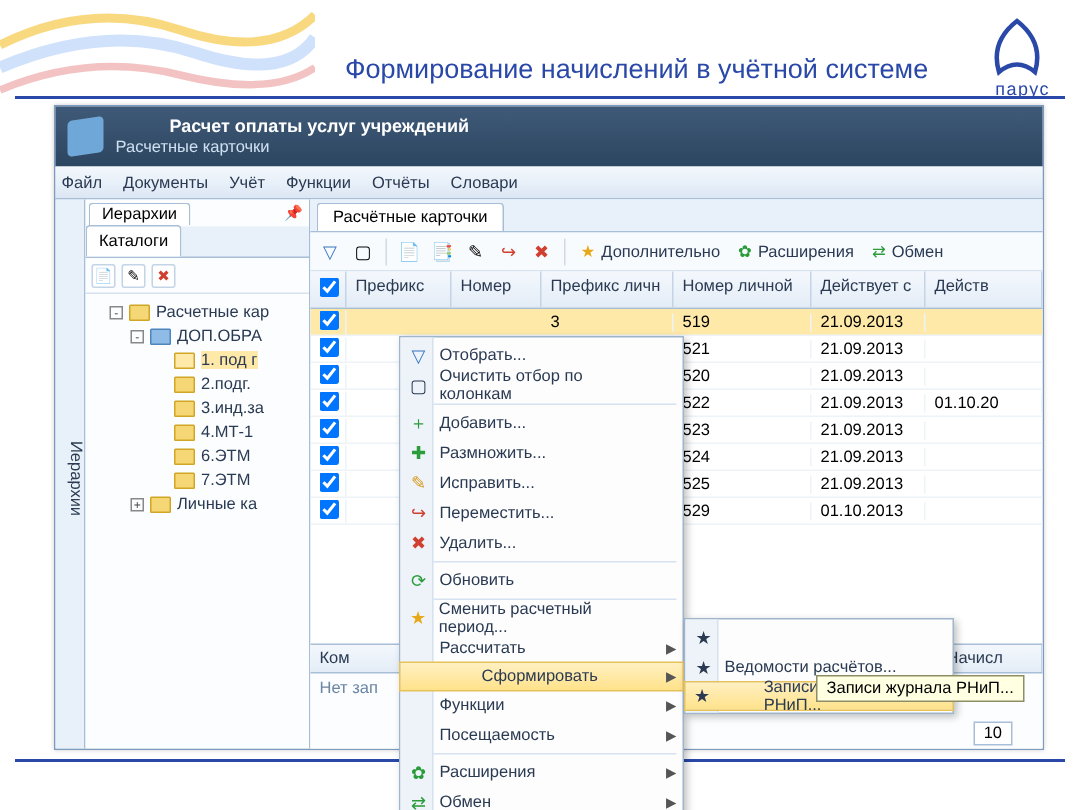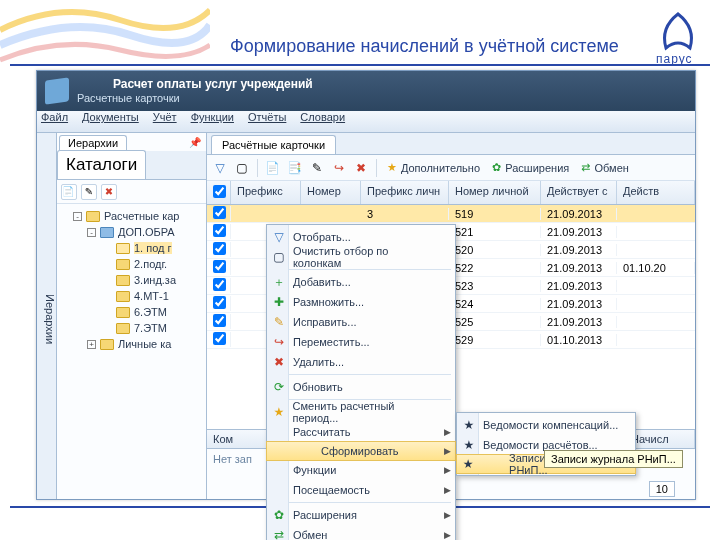--- a/index.html
+++ b/index.html
@@ -1,41 +1,41 @@
 <!DOCTYPE html>
 <html><head>
 <meta charset="utf-8">
 <style>
   * { box-sizing: border-box; margin: 0; padding: 0; font-family: Tahoma, Arial, sans-serif; }
   body { width: 720px; height: 540px; background: #fff; position: relative; overflow: hidden; font-size: 11px; }
 
   .page-title { color: #2948a8; font-size: 18px; position: absolute; top: 36px; left: 230px; }
-  .logo-corner { position: absolute; top: 8px; right: 20px; text-align: left; }
+  .logo-corner { position: absolute; top: 8px; right: 20px; text-align: right; }
   .logo-corner svg { display: block; margin: 0 auto; }
   .logo-text { color: #2948a8; font-size: 12px; letter-spacing: 1px; }
   .swirl { position: absolute; top: 0; left: 0; width: 210px; height: 90px; z-index: 0; pointer-events: none; }
   .hr-top { position: absolute; top: 64px; left: 10px; right: 10px; height: 2px; background: #2948a8; }
   .hr-bot { position: absolute; bottom: 32px; left: 10px; right: 10px; height: 2px; background: #2948a8; }
 
   .app { position: absolute; top: 70px; left: 36px; width: 660px; height: 430px; border: 1px solid #7c9bbf; background: #eef3fa; box-shadow: 0 0 3px rgba(0,0,0,0.2); }
   .titlebar { height: 40px; background: linear-gradient(#3f5a78, #2c4560); color: #fff; display: flex; align-items: center; padding: 0 8px; gap: 8px; }
   .titlebar .icn { width: 24px; height: 24px; background: #6fa8d8; border-radius: 3px; transform: skewY(-8deg); }
   .titlebar .titles { line-height: 1.2; }
   .titlebar .t1 { font-weight: bold; font-size: 12px; padding-left: 36px; }
   .titlebar .t2 { font-size: 11px; color: #cfe0f0; }
 
-  .menubar { height: 22px; background: linear-gradient(#f4f8fd, #dce7f4); border-bottom: 1px solid #a8bed6; display: flex; padding: 0 4px; gap: 14px; font-size: 11px; color: #2a3a52; text-decoration: underline; }
+  .menubar { height: 22px; background: linear-gradient(#f4f8fd, #dce7f4); border-bottom: 1px solid #a8bed6; display: flex; align-items: center; padding: 0 4px; gap: 14px; font-size: 11px; color: #2a3a52; }
   .menubar span { cursor: default; }
 
   .body-row { display: flex; height: calc(100% - 62px); }
   .side-tab { width: 20px; writing-mode: vertical-rl; text-align: center; background: #e8f0f9; border-right: 1px solid #a8bed6; padding-top: 6px; font-size: 11px; color: #2a3a52; }
 
   .left-pane { width: 150px; background: #fbfdff; border-right: 1px solid #a8bed6; display: flex; flex-direction: column; }
   .lp-tabs { display: flex; background: #e8f0f9; border-bottom: 1px solid #a8bed6; }
-  .lp-tab { padding: 4px 8px; font-size: 17px; background: #fff; border: 1px solid #a8bed6; border-bottom: none; border-radius: 3px 3px 0 0; margin-top: -1px; }
+  .lp-tab { padding: 4px 8px; font-size: 11px; background: #fff; border: 1px solid #a8bed6; border-bottom: none; border-radius: 3px 3px 0 0; margin-top: -1px; }
   .lp-toolbar { height: 24px; display: flex; align-items: center; gap: 4px; padding: 0 4px; border-bottom: 1px solid #d6e2ef; }
   .lp-toolbar .ibtn { width: 16px; height: 16px; border: 1px solid #c3d4e6; background: #fff; border-radius: 2px; display:flex; align-items:center; justify-content:center; font-size:10px; }
   .tree { padding: 4px 0; font-size: 11px; color: #2a3a52; }
   .tree-row { display: flex; align-items: center; gap: 4px; padding: 2px 4px; white-space: nowrap; overflow: hidden; }
   .tree-row .pm { width: 9px; height: 9px; border: 1px solid #888; font-size: 8px; line-height: 7px; text-align: center; color: #444; }
   .tree-row .fld { width: 14px; height: 11px; background: #f6d775; border: 1px solid #d0a624; border-radius: 1px; }
   .tree-row .fld.blue { background: #8fbce6; border-color: #4c86bc; }
   .tree-row.hl span { background: #ffe9a8; }
   .ind1 { padding-left: 16px; } .ind2 { padding-left: 30px; } .ind3 { padding-left: 44px; }
 
@@ -377,21 +377,20 @@
     <div class="row">
       <span class="icn" style="color: rgb(42, 156, 58);">⇄</span>
       <span class="lbl">Обмен</span>
       <span class="arrow">▶</span>
     </div>
   </div>
 <div class="ctxmenu sub" id="ctx-sub">
   <div class="iconbar"></div>
 <div class="row">
       <span class="icn">★</span>
-      <span class="lbl">Ведомости компенсаций...</span>
     </div>
     <div class="row">
       <span class="icn">★</span>
       <span class="lbl">Ведомости расчётов...</span>
     </div>
     <div class="row hl">
       <span class="icn">★</span>
       <span class="lbl">Записи журнала РНиП...</span>
     </div>
   </div>

